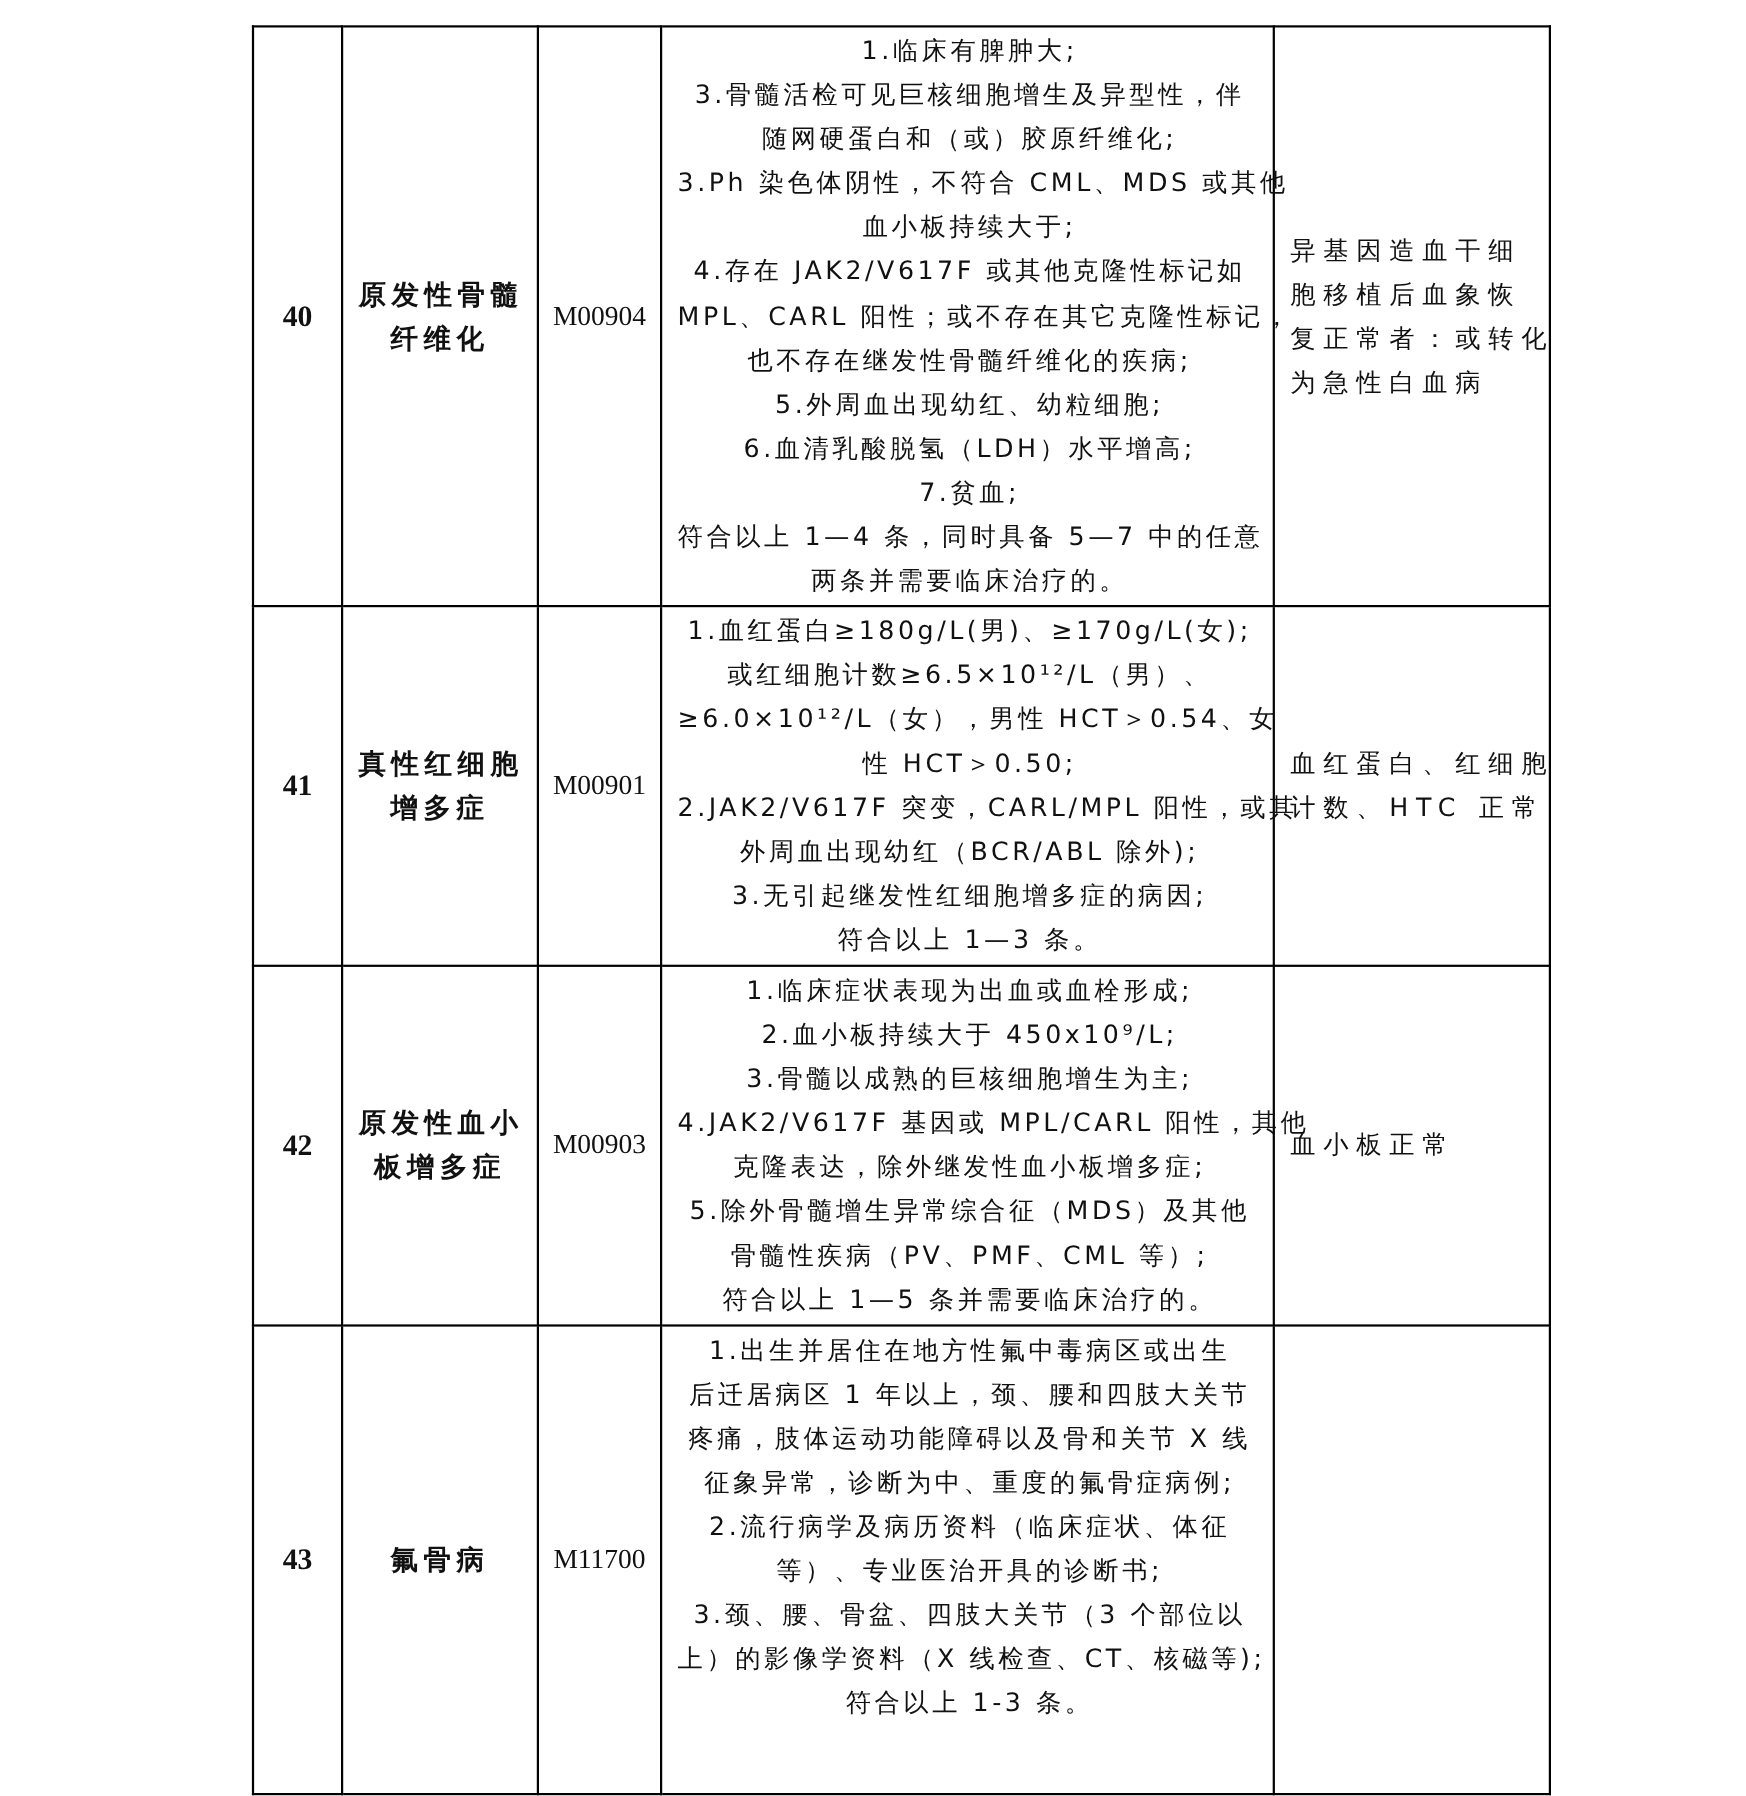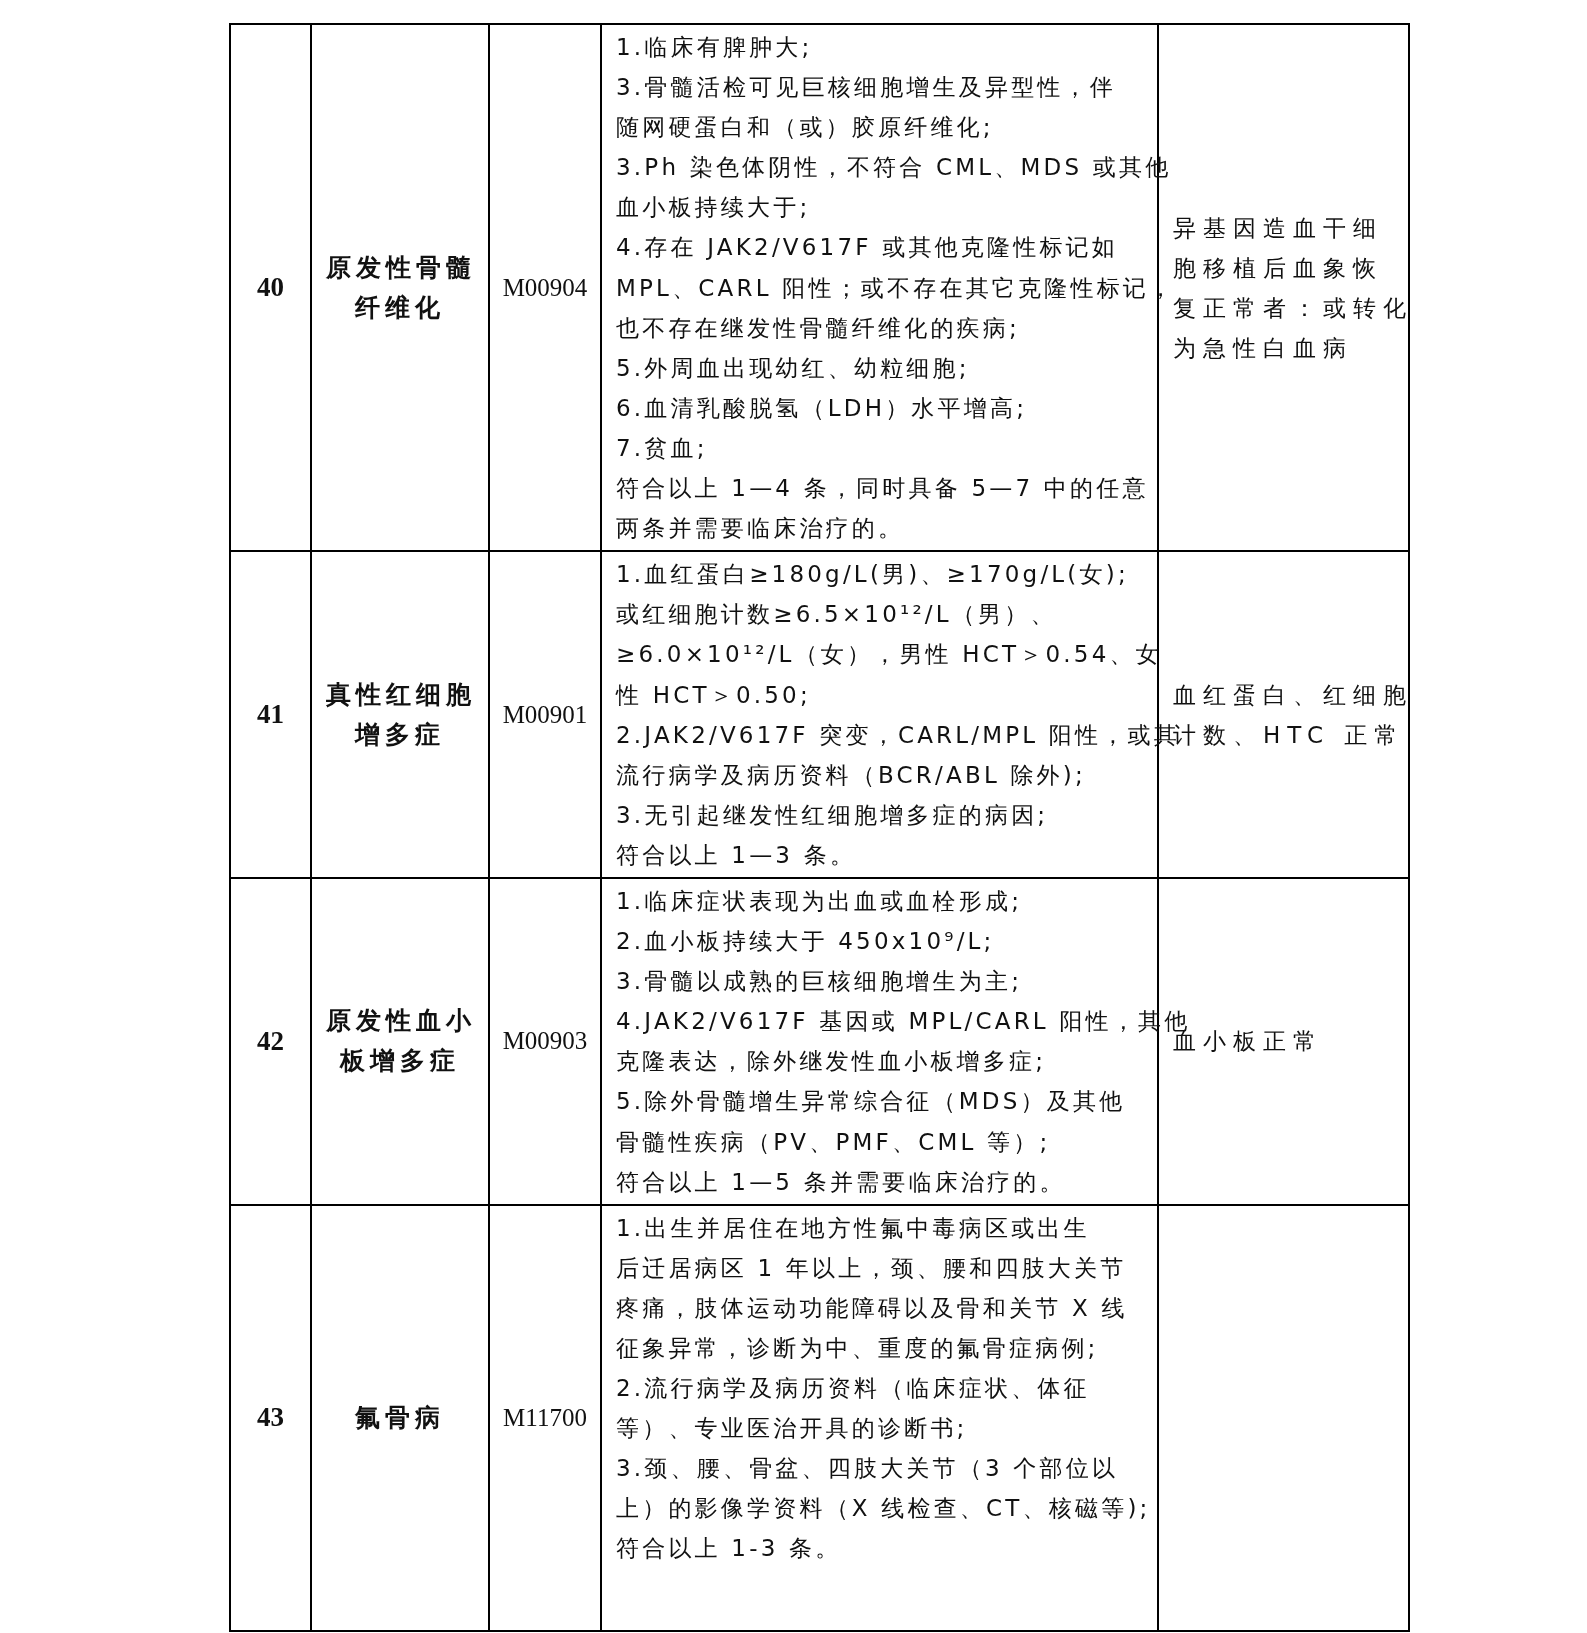--- a/index.html
+++ b/index.html
@@ -60,20 +60,21 @@
       padding: 2px 10px 2px 14px !important;
       vertical-align: top !important;
     }
     .crit-line {
       display: block;
       font-family: "DejaVu Sans", sans-serif;
       font-size: 23px;
       line-height: 40.1px;
       letter-spacing: 3.2px;
       white-space: nowrap;
+      text-align: center;
     }
     .cell-exit {
       padding: 0 12px 0 14px !important;
       border-radius: 10px;
     }
     .exit-text {
       display: block;
       font-family: "DejaVu Sans", sans-serif;
       font-size: 23px;
       line-height: 40px;
@@ -136,21 +137,21 @@
         <span class="exit-line">真性红细胞</span>
         <span class="exit-line">增多症</span>
       </td>
       <td class="cell-code">M00901</td>
       <td class="cell-crit">
         <span class="crit-line">1.血红蛋白≥180g/L(男)、≥170g/L(女);</span>
         <span class="crit-line">或红细胞计数≥6.5×10¹²/L（男）、</span>
         <span class="crit-line">≥6.0×10¹²/L（女），男性 HCT＞0.54、女</span>
         <span class="crit-line">性 HCT＞0.50;</span>
         <span class="crit-line">2.JAK2/V617F 突变，CARL/MPL 阳性，或其</span>
-        <span class="crit-line">流行病学及病历资料（BCR/ABL 除外);</span>
+        <span class="crit-line">外周血出现幼红（BCR/ABL 除外);</span>
         <span class="crit-line">3.无引起继发性红细胞增多症的病因;</span>
         <span class="crit-line">符合以上 1—3 条。</span>
       </td>
       <td class="cell-exit">
         <span class="exit-text">
           <span class="exit-line">血红蛋白、红细胞</span>
           <span class="exit-line">计数、HTC 正常</span>
         </span>
       </td>
     </tr>

